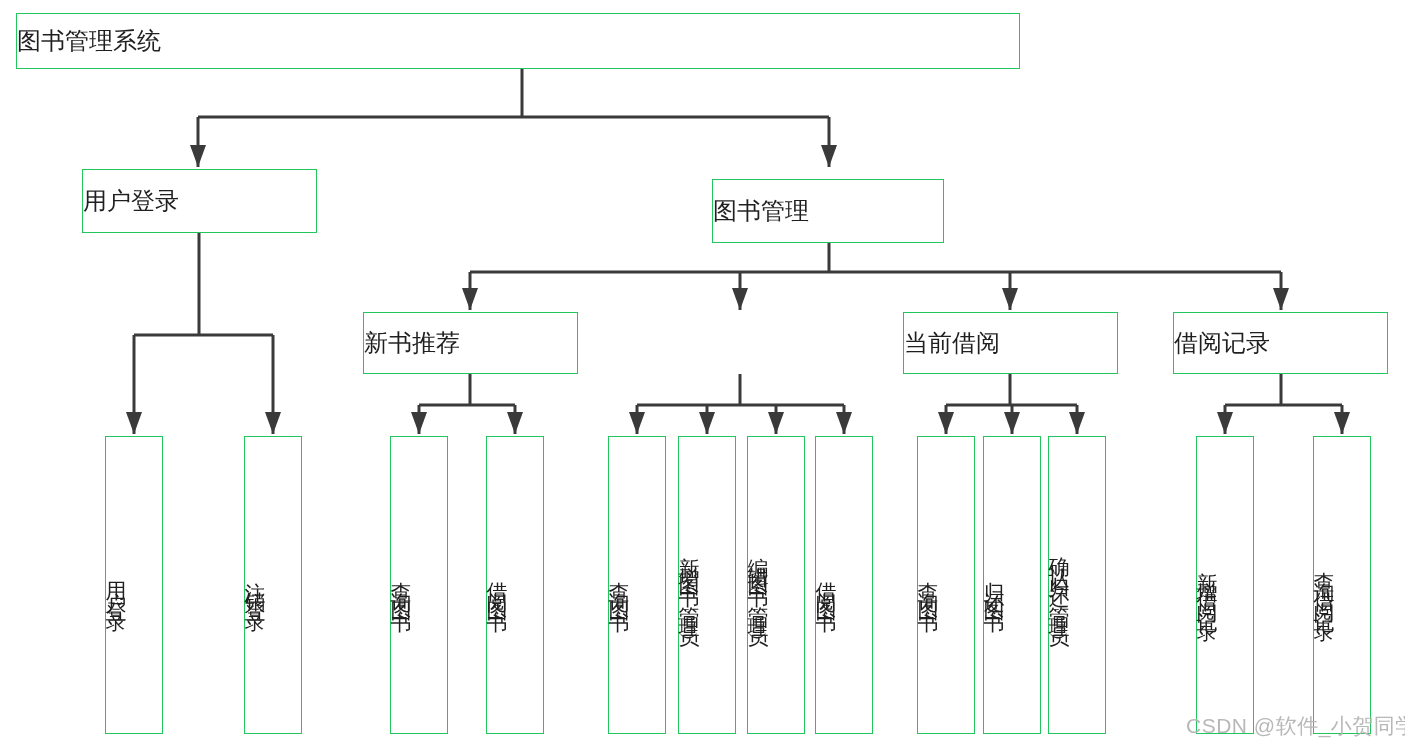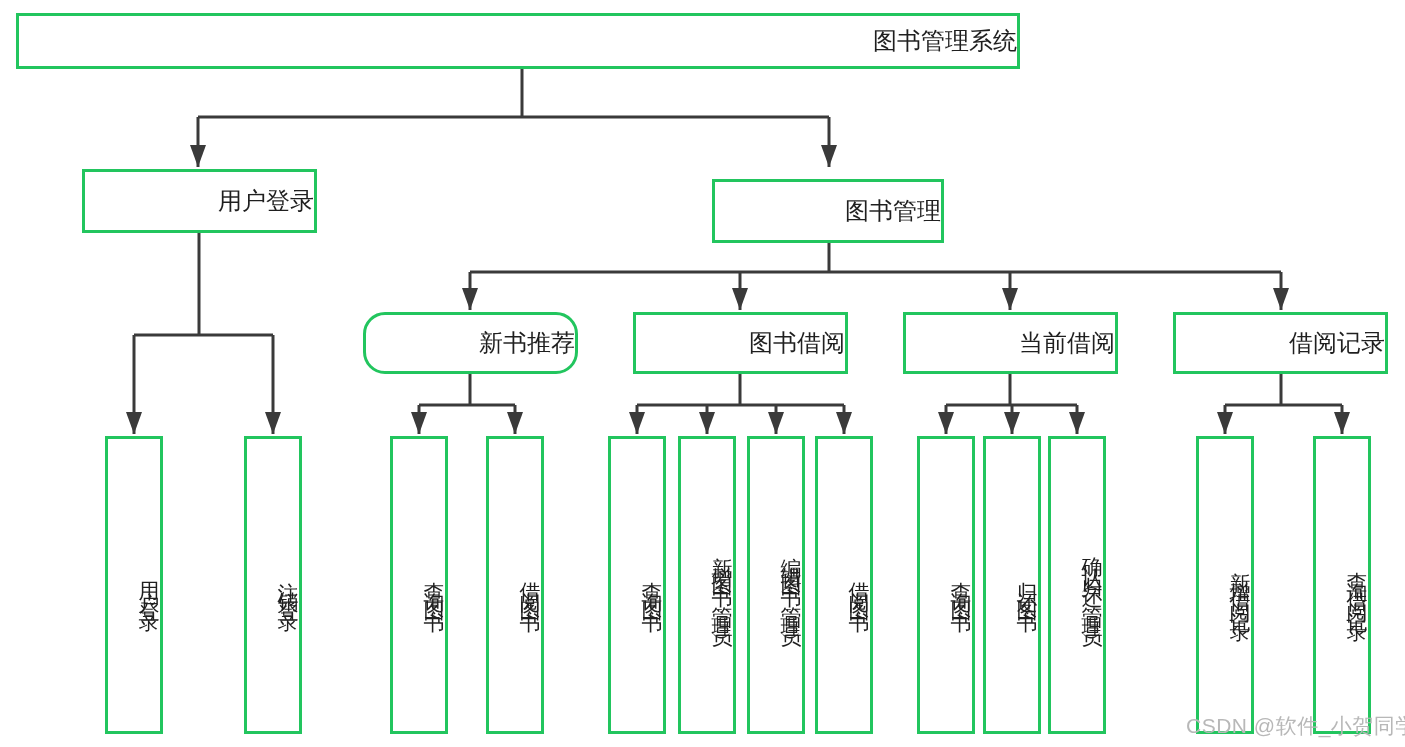--- a/index.html
+++ b/index.html
@@ -22,25 +22,25 @@
     position: absolute;
     left: 0;
     top: 0;
     width: 1405px;
     height: 747px;
     pointer-events: none;
   }
   .node {
     position: absolute;
     box-sizing: border-box;
-    border: 3px solid #22c55e;
+    border: 1px solid #22c55e;
     background: #ffffff;
     display: flex;
     align-items: center;
-    justify-content: flex-end;
+    justify-content: flex-start;
     text-align: center;
     color: #1f1f1f;
   }
   .node.root {
     left: 16px; top: 13px; width: 1004px; height: 56px;
     font-size: 24px;
   }
   .node.lvl2 {
     top: 169px; height: 64px;
     font-size: 24px;
@@ -137,25 +137,22 @@
     <span>图书管理系统</span>
   </div>
 
   <div class="node lvl2" style="left:82px; width:235px;">
     <span>用户登录</span>
   </div>
   <div class="node lvl2" style="left:712px; width:232px;margin-top:10px;">
     <span>图书管理</span>
   </div>
 
-  <div class="node lvl3" style="left:363px;border-radius:22px;">
+  <div class="node lvl3" style="left:363px;">
     <span>新书推荐</span>
-  </div>
-  <div class="node lvl3" style="left:633px;">
-    <span>图书借阅</span>
   </div>
   <div class="node lvl3" style="left:1173px;">
     <span>借阅记录</span>
   </div>
   <div class="node lvl3" style="left:903px;">
     <span>当前借阅</span>
   </div>
 
   <div class="node leaf" style="left:105px;">
     <span class="vtext">用户登录</span>

